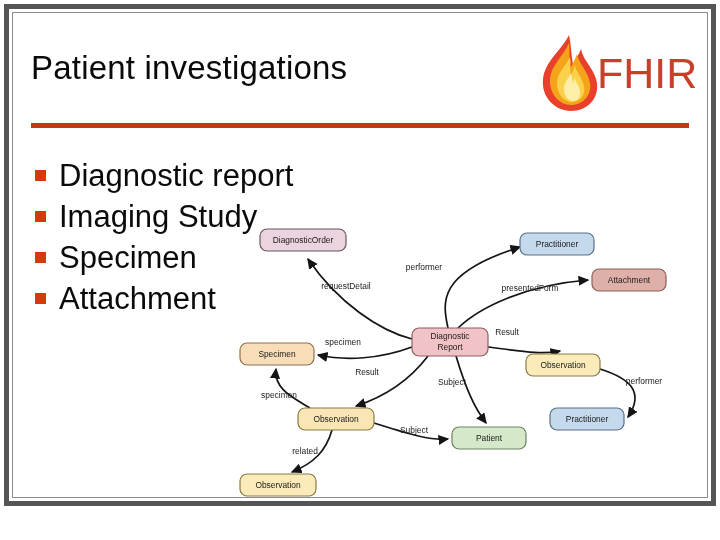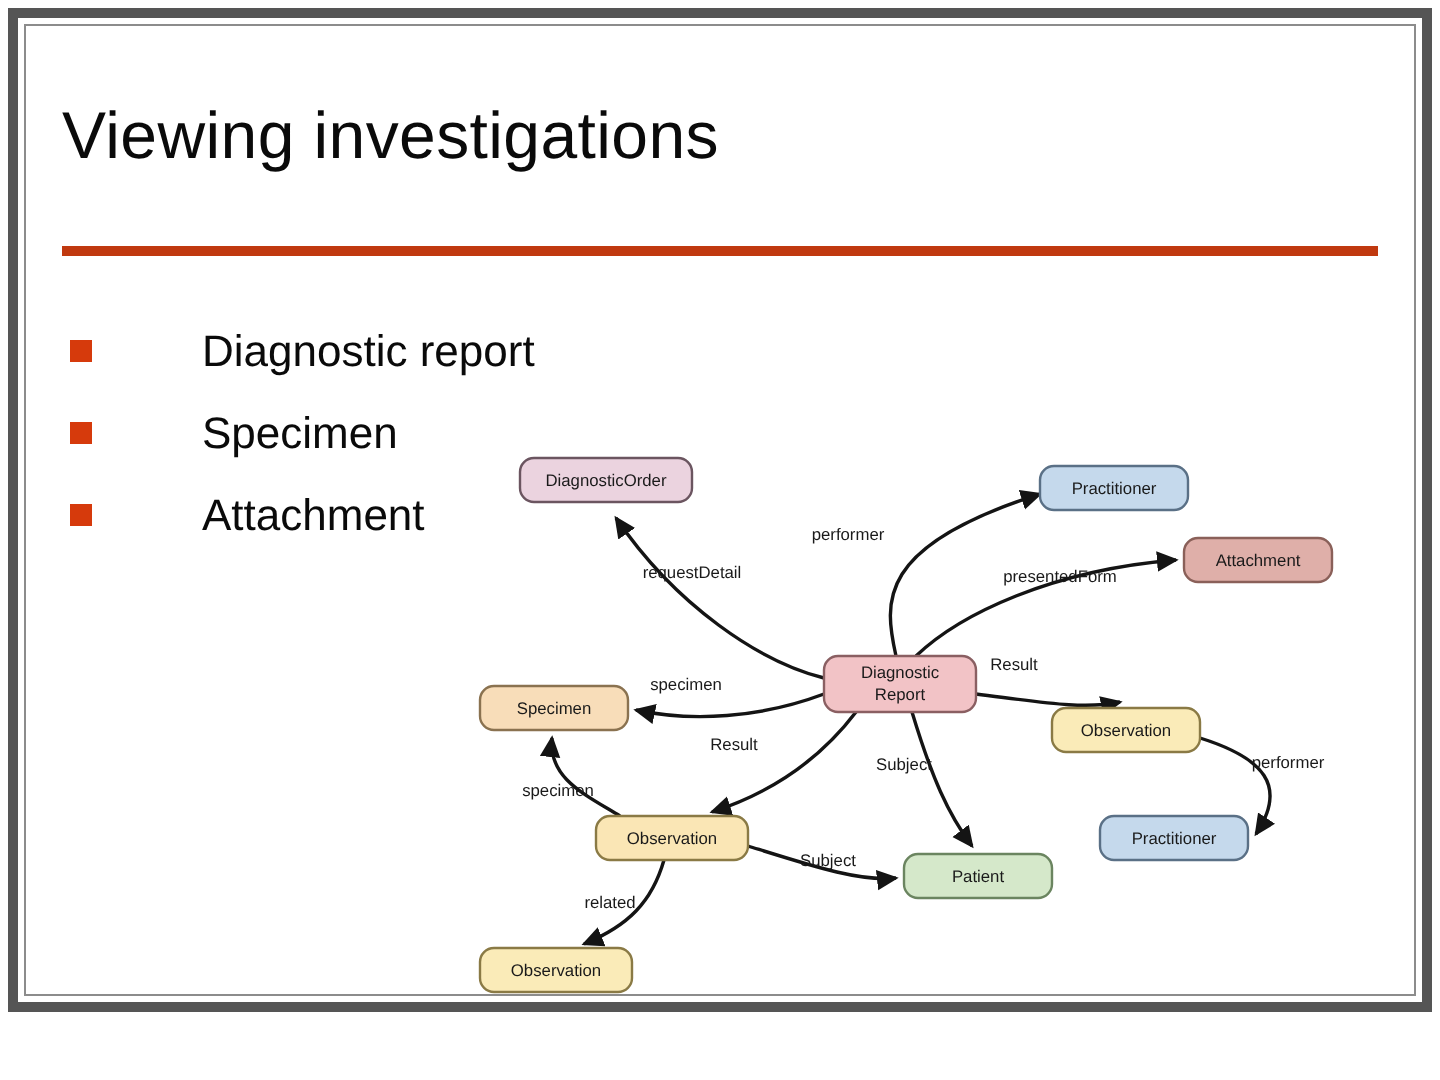--- a/index.html
+++ b/index.html
@@ -43,21 +43,21 @@
     position:absolute;left:18px;top:110px;width:658px;height:5px;
     background:#C0390F;
   }
 
   
   .bullets{position:absolute;left:22px;top:142px;width:340px;}
   .bullet-row{display:flex;align-items:center;height:41px;}
   .bullet-sq{
     width:11px;height:11px;background:#D63A0C;margin-right:13px;flex:0 0 auto;
   }
-  .bullet-label{font-size:22px;color:#0a0a0a;white-space:nowrap;margin-left:42px;}
+  .bullet-label{font-size:31px;color:#0a0a0a;white-space:nowrap;}
 
   
   .diagram{position:absolute;left:217px;top:198px;width:462px;height:300px;}
   .diagram svg{display:block;}
   .nodetext{
     font-family:"Liberation Sans", sans-serif;font-size:8.4px;fill:#1a1a1a;
     text-anchor:middle;dominant-baseline:middle;
   }
   .edgetext{
     font-family:"Liberation Sans", sans-serif;font-size:8.4px;fill:#1a1a1a;
@@ -73,29 +73,42 @@
 </head>
 <body>
 
 <div class="page">
 
   <div class="frame-outer"></div>
   <div class="frame-inner"></div>
 
   <div class="slide">
 
-    <div class="title">Viewing investigations</div>
-
+    <div class="title">Patient investigations</div>
+
+    <div class="logo">
+      <svg width="170" height="88" viewBox="0 0 170 88" xmlns="http://www.w3.org/2000/svg">
+        <path d="M44 4 C36 20 20 30 18 48 C16 66 30 80 46 80 C62 80 74 68 72 52 C70 38 58 30 56 18 C54 24 50 28 48 34 C46 22 46 12 44 4 Z" fill="#E8402A"></path>
+        <path d="M44 12 C38 26 26 34 25 48 C24 62 34 74 46 74 C58 74 67 64 65 52 C63 40 54 33 52 23 C50 29 47 33 45 38 C44 28 45 20 44 12 Z" fill="#F5A31B"></path>
+        <path d="M45 26 C40 36 32 42 32 52 C32 63 39 71 47 71 C55 71 61 64 59 55 C57 46 51 41 50 34 C49 38 47 41 46 45 C45 38 46 32 45 26 Z" fill="#FBD04A"></path>
+        <path d="M46 42 C43 48 39 52 39 58 C39 65 43 70 48 70 C53 70 56 66 55 60 C54 54 50 51 50 46 C49 49 48 51 48 53 C47 49 47 45 46 42 Z" fill="#FDEFA8"></path>
+      </svg>
+      <div class="logo-text">FHIR</div>
+    </div>
 
     <div class="rule"></div>
 
     <div class="bullets">
       <div class="bullet-row">
         <span class="bullet-sq"></span>
         <span class="bullet-label">Diagnostic report</span>
+      </div>
+      <div class="bullet-row">
+        <span class="bullet-sq"></span>
+        <span class="bullet-label">Imaging Study</span>
       </div>
       <div class="bullet-row">
         <span class="bullet-sq"></span>
         <span class="bullet-label">Specimen</span>
       </div>
       <div class="bullet-row">
         <span class="bullet-sq"></span>
         <span class="bullet-label">Attachment</span>
       </div>
     </div>

